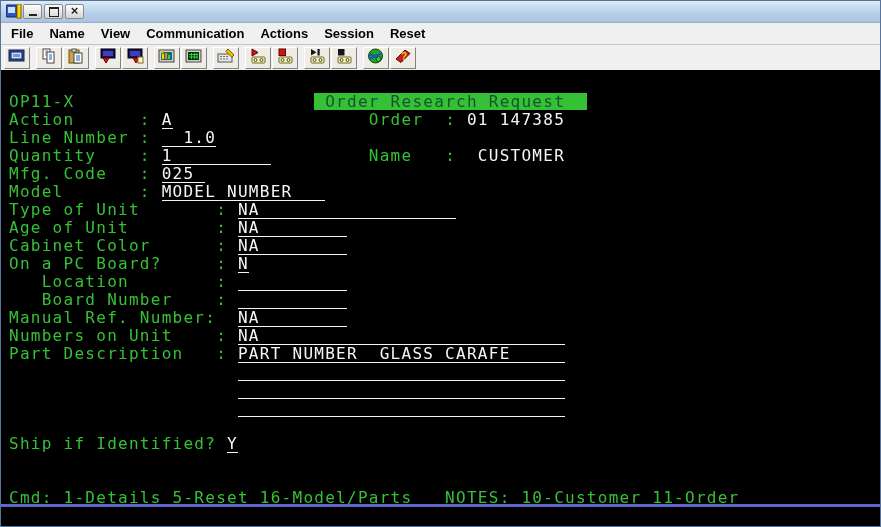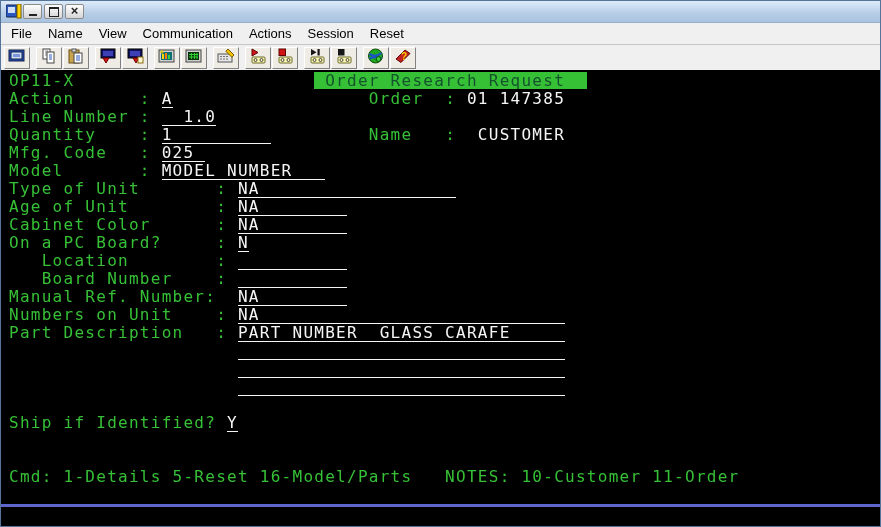--- a/index.html
+++ b/index.html
@@ -27,37 +27,37 @@
     color:#222;font-size:12px;line-height:1;
   }
   .glyph-min{display:block;width:8px;height:2px;background:#222;margin-top:7px;}
   .glyph-max{display:block;width:8px;height:7px;border:1px solid #222;border-top-width:2px;}
   .glyph-close{font-weight:bold;font-size:13px;margin-top:-2px;}
   
   .menubar{
     height:21px;border-bottom:1px solid #c6c6c6;background:#f0f0f0;
     display:flex;align-items:center;padding-left:2px;
   }
-  .mitem{font-size:13px;color:#000;padding:2px 8px;cursor:default;}
+  .mitem{font-size:13px;color:#000;padding:2px 8px;cursor:default;font-weight:bold;}
   
   .toolbar{height:25px;background:#f0f0f0;display:flex;align-items:center;padding-left:3px;}
   .tbtn{
     width:26px;height:22px;box-sizing:border-box;margin-right:1px;
     background:#efece5;border:1px solid;border-color:#ffffff #828282 #828282 #ffffff;
     display:flex;align-items:center;justify-content:center;
   }
   .tgap{width:5px;flex:0 0 auto;}
   
   .term{
     height:434px;background:var(--tbg);overflow:hidden;
     font-family:"DejaVu Sans Mono", monospace;font-size:16px;line-height:18px;
     letter-spacing:1.27px;white-space:pre;padding:2px 0 0 8px;box-sizing:border-box;
   }
   .trow{height:18px;}
-  .trow span{display:inline-block;height:17px;vertical-align:top;}
+  .trow span{display:inline-block;height:17px;vertical-align:top;margin-top:21px;}
   .s-g{color:var(--green);}
   .s-w{color:var(--tw);}
   .s-wu{color:var(--tw);border-bottom:1px solid var(--tw);}
   .s-hdr{background:var(--green);color:#14532d;}
   
   .oia{
     border-top:2px solid var(--oia-blue);background:#000;height:17px;position:relative;
     font-family:"DejaVu Sans Mono", monospace;font-size:15px;line-height:16px;
     letter-spacing:1.27px;color:var(--oia-text);padding-left:3px;white-space:pre;
   }

